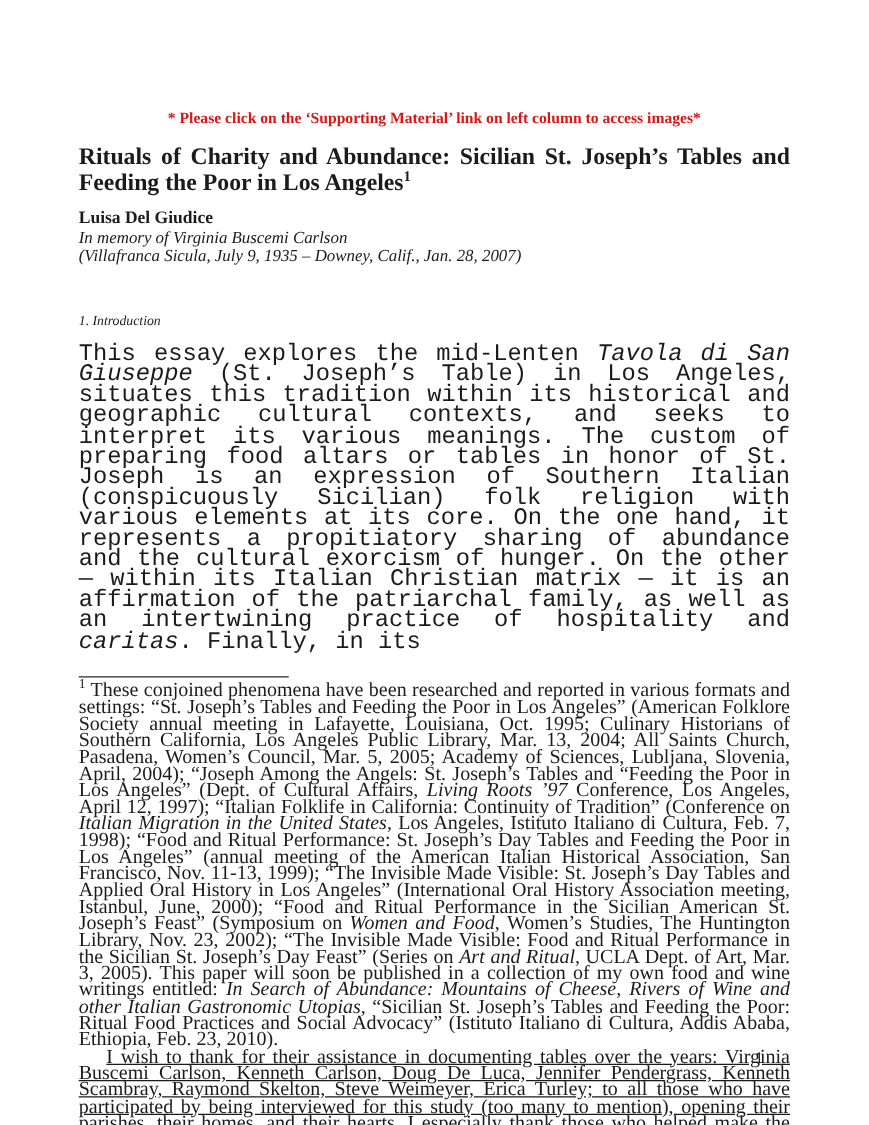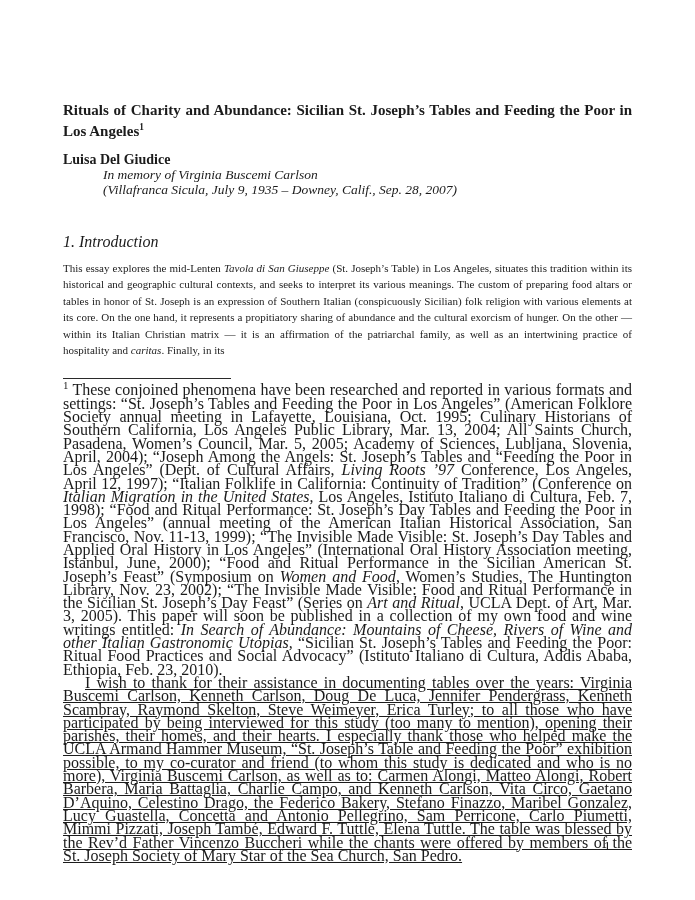--- a/index.html
+++ b/index.html
@@ -19,49 +19,49 @@
     overflow: hidden;
   }
   .notice {
     font-size: 12.5px;
     line-height: 15px;
     font-weight: bold;
     text-align: center;
   }
   .title {
     margin: 13px 0 0 0;
-    font-size: 15px;
+    font-size: 19px;
     line-height: 21px;
     font-weight: bold;
     text-align: justify;
   }
   .title sup { font-size: 0.62em; line-height: 0; }
   .author {
     margin-top: 10px;
     font-size: 14px;
     line-height: 15px;
     font-weight: bold;
   }
   .dedication, .dates {
     font-size: 13.5px;
     line-height: 15px;
     font-style: italic;
-    margin-left: 40px;
   }
   .section-heading {
     margin-top: 37px;
-    font-size: 16px;
+    font-size: 11px;
     line-height: 16px;
     font-style: italic;
   }
   .body-par {
     margin: 10px 0 0 0;
-    font-size: 11px;
+    font-size: 19px;
     line-height: 16.4px;
     text-align: justify;
+    font-family: Liberation Mono, monospace;
   }
   .footnote-rule {
     margin-top: 20px;
     width: 168px;
     height: 0;
     border-top: 1px solid #2a2a2a;
   }
   .footnotes {
     margin-top: 4px;
     font-size: 16px;
@@ -77,28 +77,29 @@
     left: 604px;
     font-size: 13px;
     line-height: 15px;
   }
 </style>
 </head>
 <body>
 
 <div class="page">
 
+  <div class="notice" style="color: rgb(217, 22, 22);">* Please click on the ‘Supporting Material’ link on left column to access images*</div>
 
   <h1 class="title">Rituals of Charity and Abundance: Sicilian St. Joseph’s Tables and Feeding the Poor in Los Angeles<sup>1</sup></h1>
 
   <div class="author">Luisa Del Giudice</div>
 
   <div class="dedication">In memory of Virginia Buscemi Carlson</div>
 
-  <div class="dates">(Villafranca Sicula, July 9, 1935 – Downey, Calif., Sep. 28, 2007)</div>
+  <div class="dates">(Villafranca Sicula, July 9, 1935 – Downey, Calif., Jan. 28, 2007)</div>
 
   <div class="section-heading">1. Introduction</div>
 
   <p class="body-par">This essay explores the mid-Lenten <i>Tavola di San Giuseppe</i> (St. Joseph’s Table) in Los Angeles, situates this tradition within its historical and geographic cultural contexts, and seeks to interpret its various meanings. The custom of preparing food altars or tables in honor of St. Joseph is an expression of Southern Italian (conspicuously Sicilian) folk religion with various elements at its core. On the one hand, it represents a propitiatory sharing of abundance and the cultural exorcism of hunger. On the other — within its Italian Christian matrix — it is an affirmation of the patriarchal family, as well as an intertwining practice of hospitality and <i>caritas</i>. Finally, in its</p>
 
   <div class="footnote-rule"></div>
 
   <div class="footnotes">
     <p><sup>1</sup> These conjoined phenomena have been researched and reported in various formats and settings: “St. Joseph’s Tables and Feeding the Poor in Los Angeles” (American Folklore Society annual meeting in Lafayette, Louisiana, Oct. 1995; Culinary Historians of Southern California, Los Angeles Public Library, Mar. 13, 2004; All Saints Church, Pasadena, Women’s Council, Mar. 5, 2005; Academy of Sciences, Lubljana, Slovenia, April, 2004); “Joseph Among the Angels: St. Joseph’s Tables and “Feeding the Poor in Los Angeles” (Dept. of Cultural Affairs, <i>Living Roots ’97</i> Conference, Los Angeles, April 12, 1997); “Italian Folklife in California: Continuity of Tradition” (Conference on <i>Italian Migration in the United States</i>, Los Angeles, Istituto Italiano di Cultura, Feb. 7, 1998); “Food and Ritual Performance: St. Joseph’s Day Tables and Feeding the Poor in Los Angeles” (annual meeting of the American Italian Historical Association, San Francisco, Nov. 11-13, 1999); “The Invisible Made Visible: St. Joseph’s Day Tables and Applied Oral History in Los Angeles” (International Oral History Association meeting, Istanbul, June, 2000); “Food and Ritual Performance in the Sicilian American St. Joseph’s Feast” (Symposium on <i>Women and Food</i>, Women’s Studies, The Huntington Library, Nov. 23, 2002); “The Invisible Made Visible: Food and Ritual Performance in the Sicilian St. Joseph’s Day Feast” (Series on <i>Art and Ritual</i>, UCLA Dept. of Art, Mar. 3, 2005). This paper will soon be published in a collection of my own food and wine writings entitled: <i>In Search of Abundance: Mountains of Cheese, Rivers of Wine and other Italian Gastronomic Utopias,</i> “Sicilian St. Joseph’s Tables and Feeding the Poor: Ritual Food Practices and Social Advocacy” (Istituto Italiano di Cultura, Addis Ababa, Ethiopia, Feb. 23, 2010).</p>
     <p class="indent">I wish to thank for their assistance in documenting tables over the years: Virginia Buscemi Carlson, Kenneth Carlson, Doug De Luca, Jennifer Pendergrass, Kenneth Scambray, Raymond Skelton, Steve Weimeyer, Erica Turley; to all those who have participated by being interviewed for this study (too many to mention), opening their parishes, their homes, and their hearts. I especially thank those who helped make the UCLA Armand Hammer Museum, “St. Joseph’s Table and Feeding the Poor” exhibition possible, to my co-curator and friend (to whom this study is dedicated and who is no more), Virginia Buscemi Carlson, as well as to: Carmen Alongi, Matteo Alongi, Robert Barbera, Maria Battaglia, Charlie Campo, and Kenneth Carlson, Vita Circo, Gaetano D’Aquino, Celestino Drago, the Federico Bakery, Stefano Finazzo, Maribel Gonzalez, Lucy Guastella, Concetta and Antonio Pellegrino, Sam Perricone, Carlo Piumetti, Mimmi Pizzati, Joseph També, Edward F. Tuttle, Elena Tuttle. The table was blessed by the Rev’d Father Vincenzo Buccheri while the chants were offered by members of the St. Joseph Society of Mary Star of the Sea Church, San Pedro.</p>

